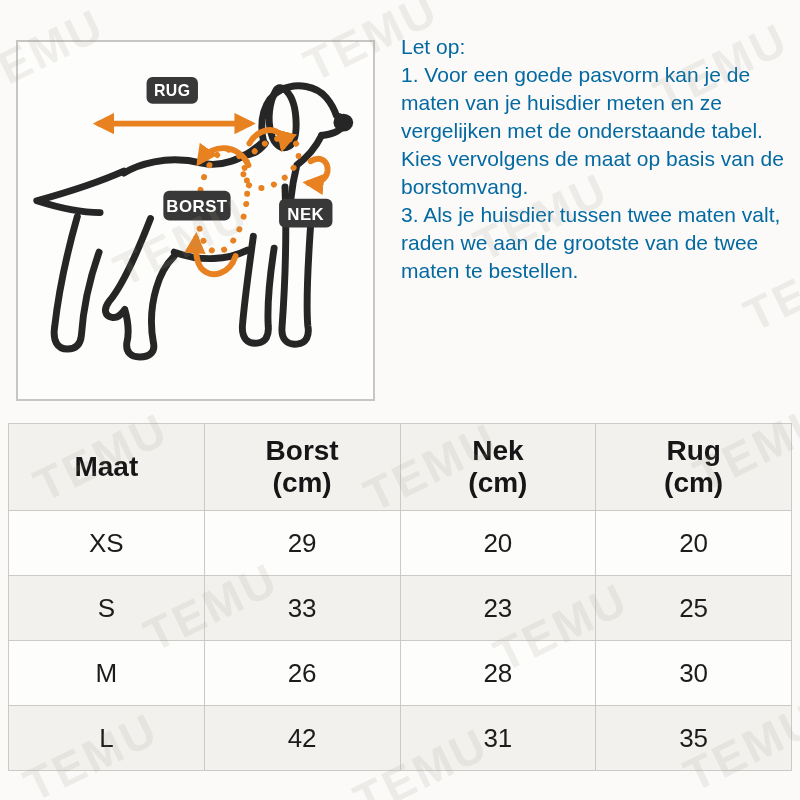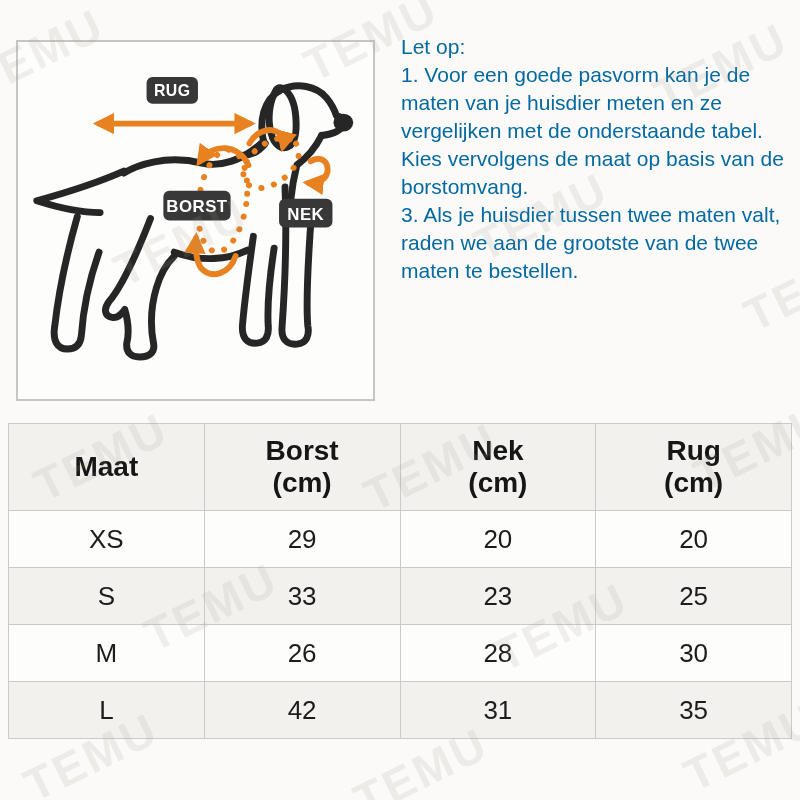--- a/index.html
+++ b/index.html
@@ -47,21 +47,21 @@
     vertical-align: middle;
     padding: 0;
   }
   .size-table thead th {
     height: 87px;
     background: #f2f1ee;
     font-size: 28px; font-weight: bold; line-height: 32px;
     color: #161616;
   }
   .size-table tbody td {
-    height: 57px;
+    height: 65px;
     font-size: 26px; font-weight: 400;
     color: #1c1c1c;
     background: #fdfdfc;
   }
   .size-table tbody tr.shaded td { background: #f2f1ee; }
 
   
   .wm-layer { position: absolute; inset: 0; pointer-events: none; z-index: 10; }
   .wm {
     position: absolute;

